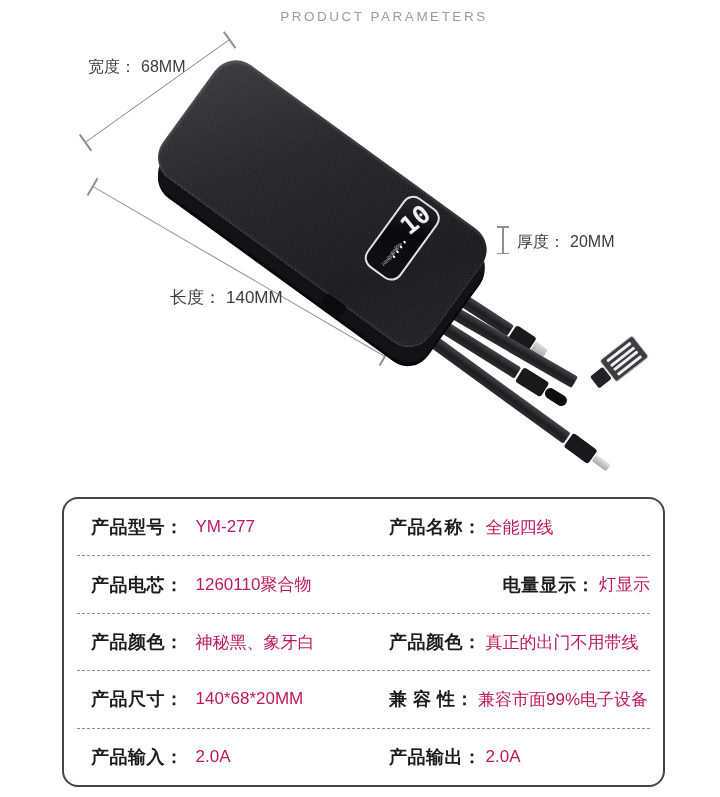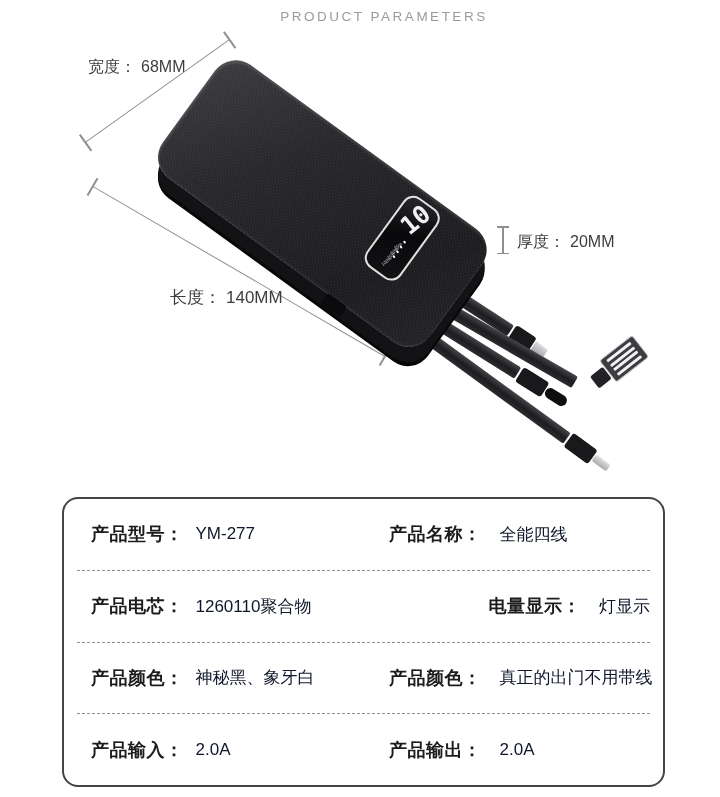--- a/index.html
+++ b/index.html
@@ -139,24 +139,24 @@
     background:#fff; padding:0 13px;
     display:flex; flex-direction:column;
   }
   .spec-row {
     flex:1; display:grid; grid-template-columns:300px 1fr; align-items:center;
     border-bottom:1.5px dashed #8f8f8f;
   }
   .spec-row:last-child { border-bottom:none; }
   .cell { display:flex; align-items:center; gap:12px; white-space:nowrap; }
   .cell.left  { padding-left:14px; }
-  .cell.right { padding-left:12px; gap:18px; }
+  .cell.right { padding-left:12px; gap:4px; }
   .spec-row.r2 .cell.right { padding-left:73px;justify-content:flex-end; }
   .lbl { font-weight:bold; font-size:18px; color:#1c1c1c; letter-spacing:0.5px; }
-  .val { font-size:17px; color:#0f172a; }
+  .val { font-size:17px; color:#be185d; }
 </style>
 </head>
 <body>
 
 <div class="page">
 
   <div class="title">PRODUCT PARAMETERS</div>
 
   <div class="scene">
 
@@ -257,20 +257,30 @@
       <div class="cell left">
         <span class="lbl">产品颜色：</span>
         <span class="val">神秘黑、象牙白</span>
       </div>
       <div class="cell right">
         <span class="lbl">产品颜色：</span>
         <span class="val">真正的出门不用带线</span>
       </div>
     </div>
 
+    <div class="spec-row">
+      <div class="cell left">
+        <span class="lbl">产品尺寸：</span>
+        <span class="val">140*68*20MM</span>
+      </div>
+      <div class="cell right">
+        <span class="lbl">兼 容 性：</span>
+        <span class="val">兼容市面99%电子设备</span>
+      </div>
+    </div>
 
     <div class="spec-row">
       <div class="cell left">
         <span class="lbl">产品输入：</span>
         <span class="val">2.0A</span>
       </div>
       <div class="cell right">
         <span class="lbl">产品输出：</span>
         <span class="val">2.0A</span>
       </div>

